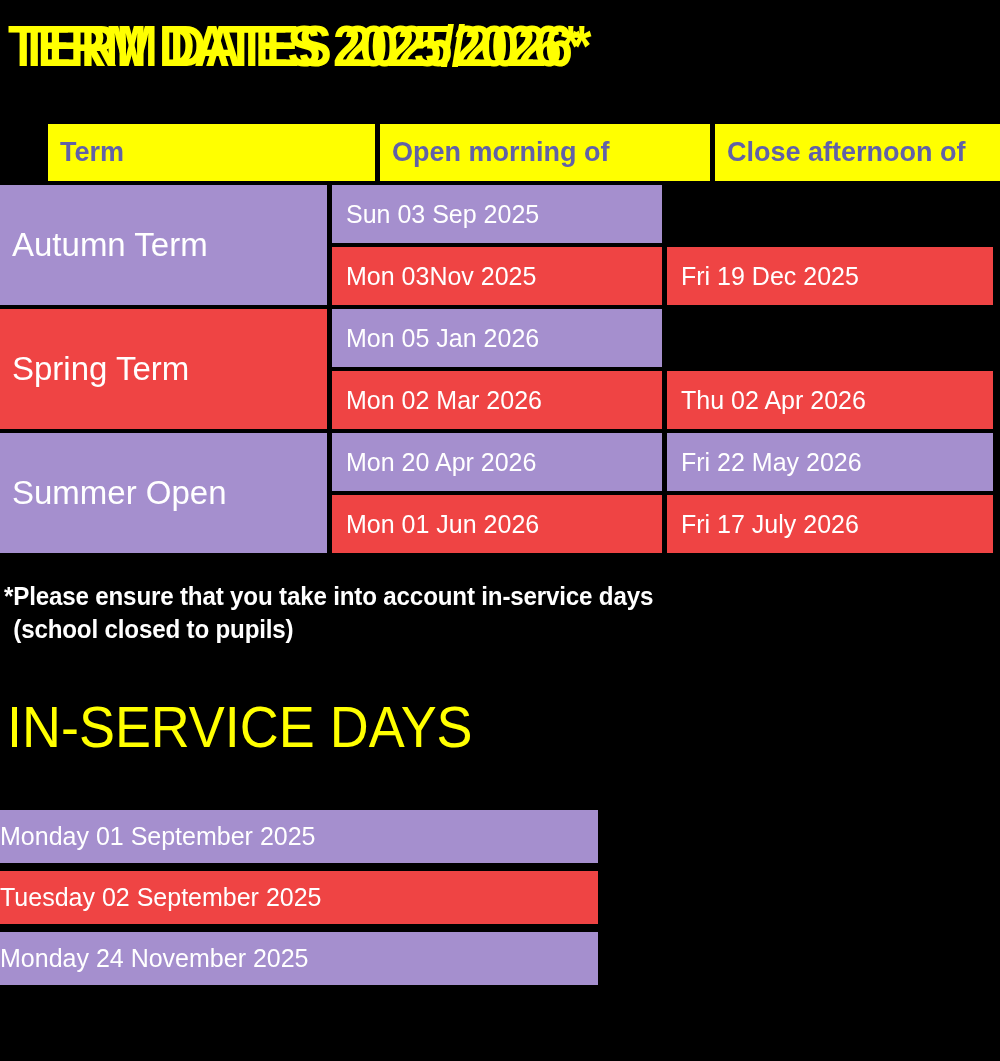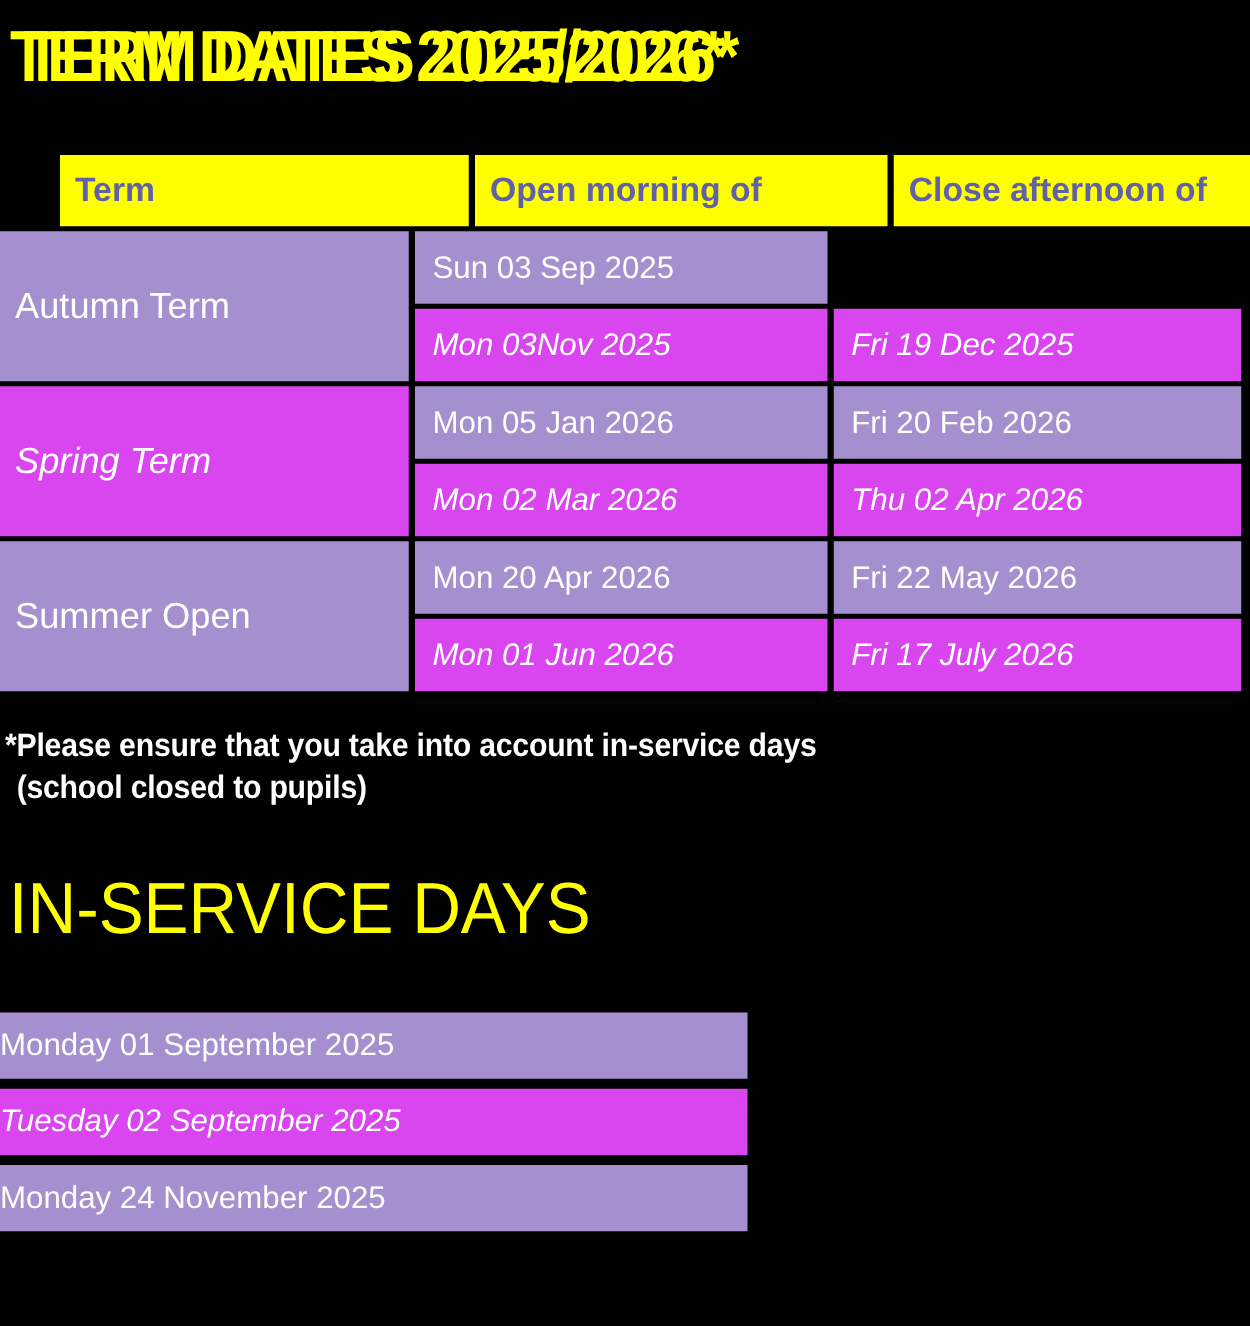--- a/index.html
+++ b/index.html
@@ -82,21 +82,21 @@
     margin-top: 4px;
   }
   .term-name {
     box-sizing: border-box;
     width: 327px;
     flex: 0 0 327px;
     display: flex;
     align-items: center;
     padding-left: 12px;
     color: #FFFFFF;
-    font-size: 29px;
+    font-size: 33px;
     font-weight: 400;
     height: 120px;
   }
   .date-stack {
     display: flex;
     flex-direction: column;
     width: 661px;
     flex: 0 0 661px;
   }
   .date-row {
@@ -111,21 +111,21 @@
     padding-left: 14px;
     color: #FFFFFF;
     font-size: 25px;
     font-weight: 400;
     height: 58px;
   }
   .date-cell.open  { width: 330px; flex: 0 0 330px; margin-left: 5px; }
   .date-cell.close { width: 326px; flex: 0 0 326px; margin-left: 5px; }
 
   .sh-dark  { background: #A58FCE; }
-  .sh-light { background: #d946ef; font-style: italic; }
+  .sh-light { background: #ef4444; }
 
   
   #footnote {
     position: absolute;
     left: 4px;
     top: 580px;
     width: 960px;
     color: #FFFFFF;
     font-family: "Liberation Sans Narrow", "Liberation Sans", sans-serif;
     font-weight: 700;
@@ -226,21 +226,20 @@
         <div class="date-cell close sh-light">Fri 19 Dec 2025</div>
       </div>
     </div>
   </div>
 
   <div class="term-block">
     <div class="term-name sh-light">Spring Term</div>
     <div class="date-stack">
       <div class="date-row">
         <div class="date-cell open sh-dark">Mon 05 Jan 2026</div>
-        <div class="date-cell close sh-dark">Fri 20 Feb 2026</div>
       </div>
       <div class="date-row">
         <div class="date-cell open sh-light">Mon 02 Mar 2026</div>
         <div class="date-cell close sh-light">Thu 02 Apr 2026</div>
       </div>
     </div>
   </div>
 
   <div class="term-block">
     <div class="term-name sh-dark">Summer Open</div>

